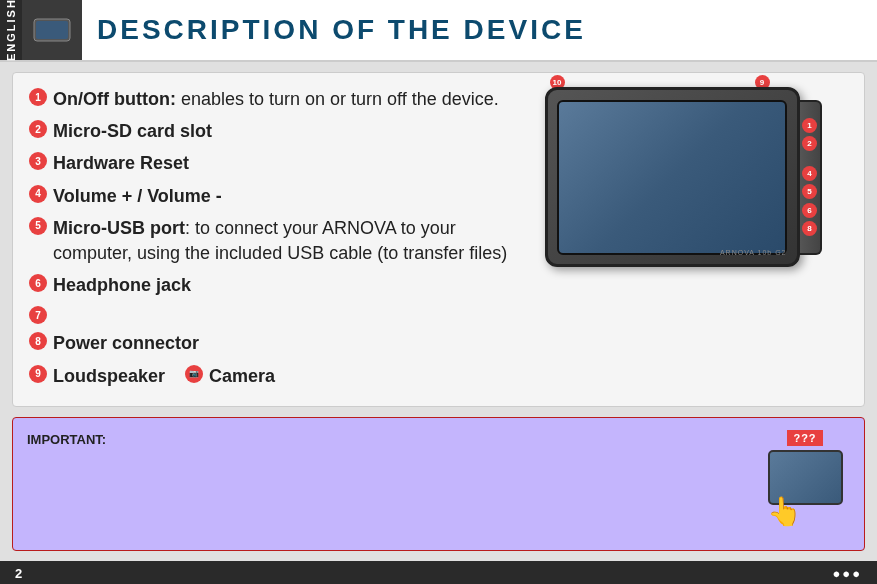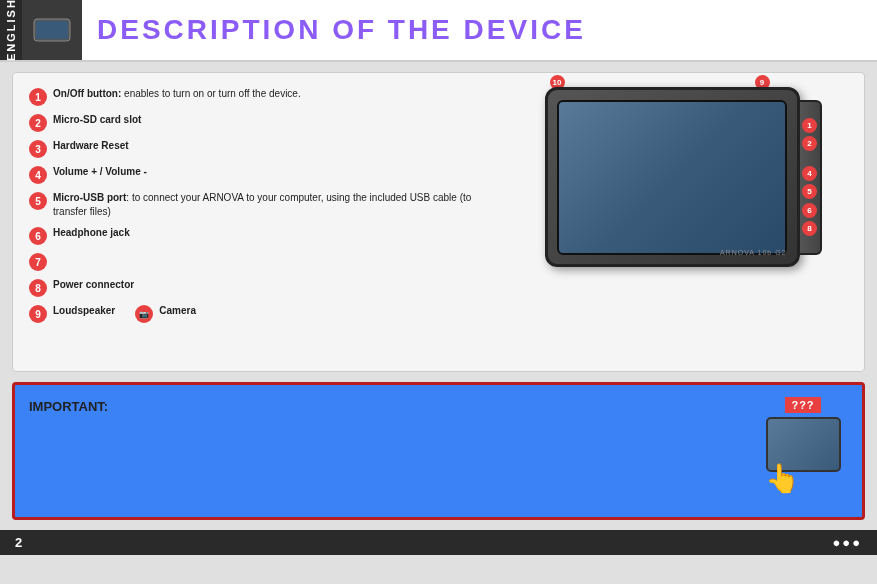--- a/index.html
+++ b/index.html
@@ -46,21 +46,21 @@
     .header-icon svg {
       width: 40px;
       height: 30px;
     }
     .header-title {
       font-size: 28px;
       font-weight: 900;
       letter-spacing: 3px;
       font-family: Arial Black, Arial, sans-serif;
       text-transform: uppercase;
-      color: #8b5cf6;
+      color: #0c4a6e;
       padding-left: 5px;
     }
 
     
     .main-content {
       padding: 10px 12px;
       display: flex;
       flex-direction: column;
       gap: 10px;
     }
@@ -103,21 +103,21 @@
       font-size: 10px;
       font-weight: bold;
       display: flex;
       align-items: center;
       justify-content: center;
       flex-shrink: 0;
       margin-top: 1px;
     }
 
     .info-text {
-      font-size: 10px;
+      font-size: 18px;
       line-height: 1.4;
       color: #222;
     }
 
     .info-text strong {
       font-weight: bold;
     }
 
     
     .device-image {
@@ -224,22 +224,22 @@
       color: #fff;
       font-size: 8px;
       font-weight: bold;
       display: flex;
       align-items: center;
       justify-content: center;
     }
 
     
     .important-box {
-      background: #3b82f6;
-      border: 3px solid #b91c1c;
+      background: #c4b5fd;
+      border: 1px solid #b91c1c;
       border-radius: 4px;
       padding: 12px 14px;
       display: flex;
       gap: 10px;
       align-items: flex-start;
     }
 
     .important-text {
       flex: 1;
       font-size: 12.5px;

